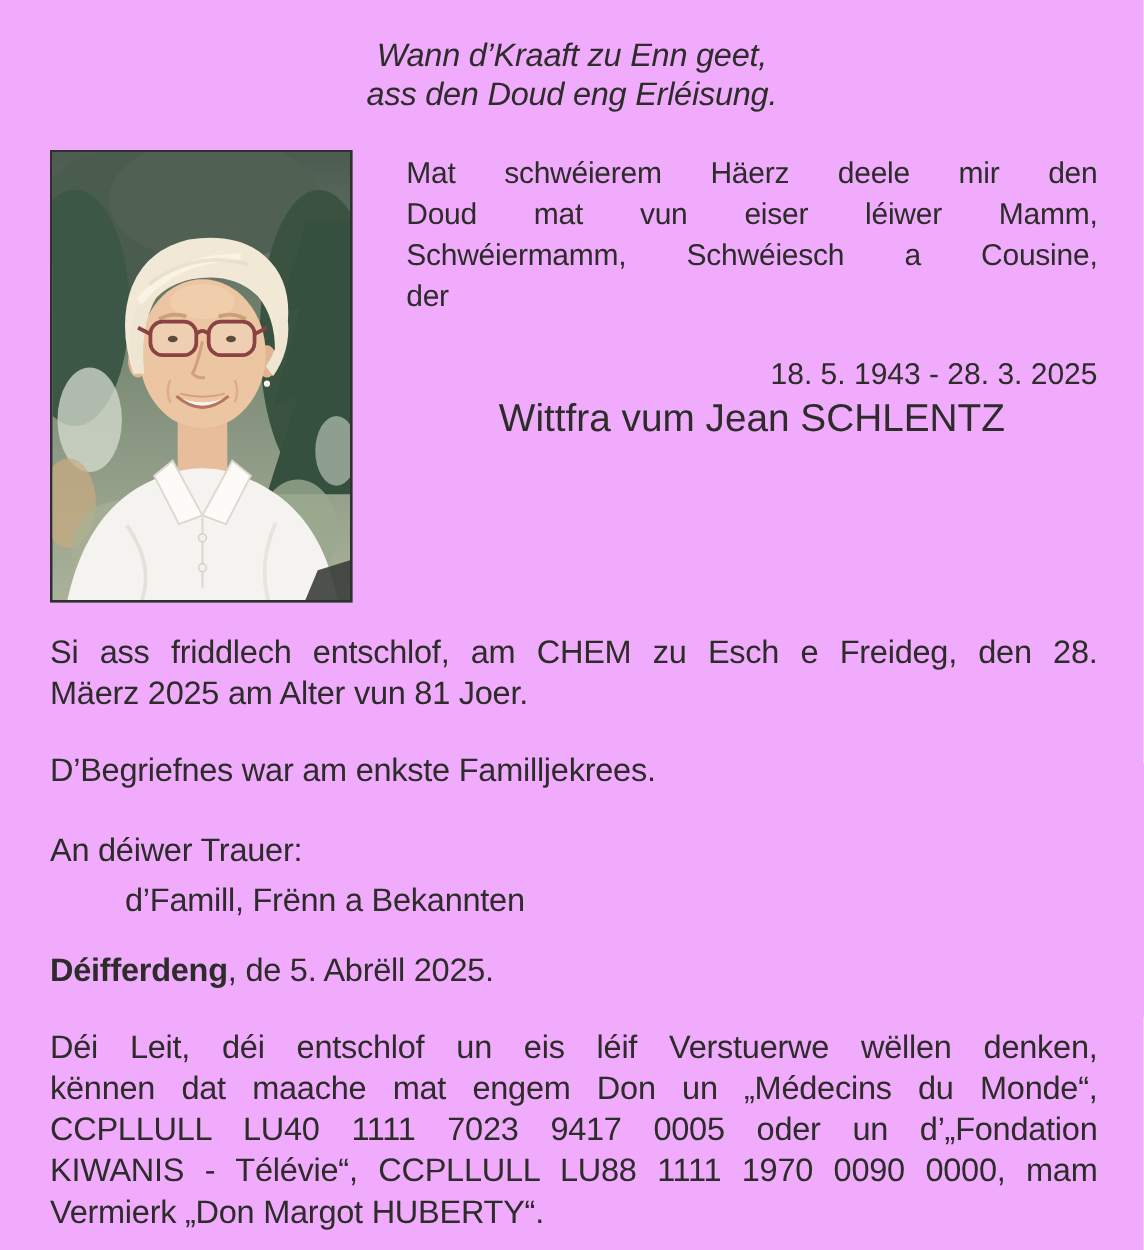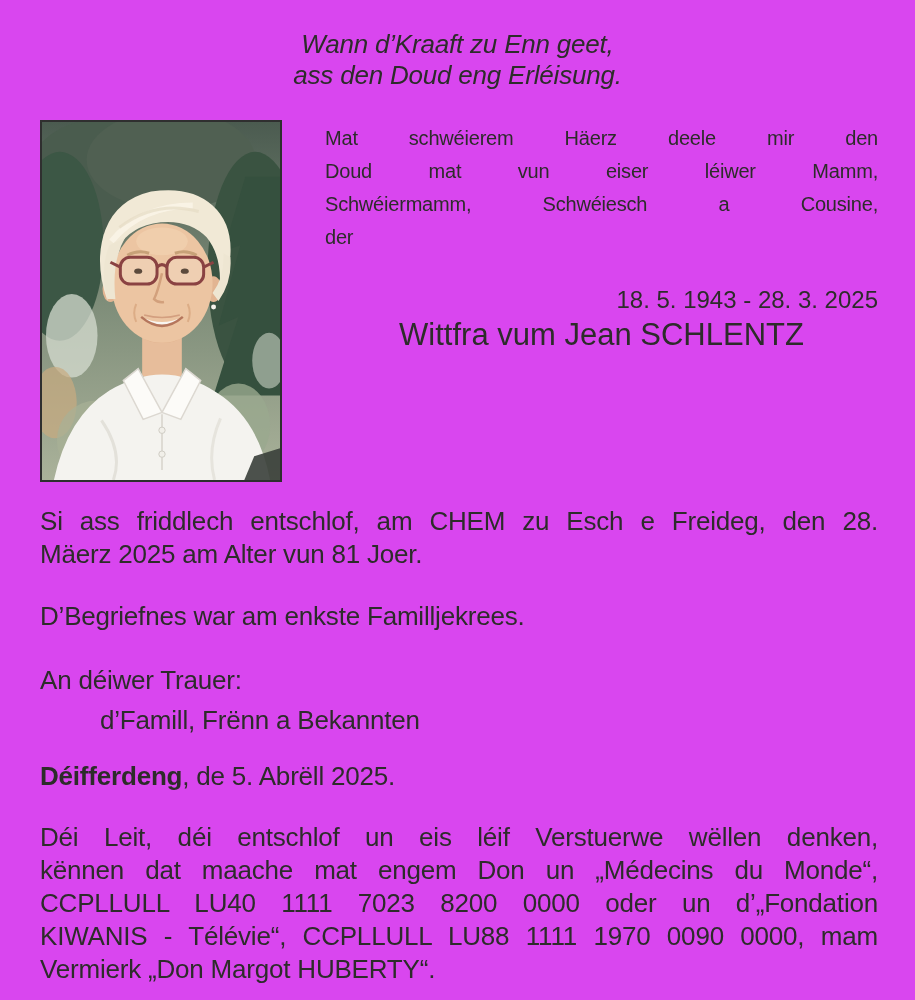--- a/index.html
+++ b/index.html
@@ -1,21 +1,21 @@
 <!DOCTYPE html>
 <html><head>
 <meta charset="utf-8">
 <style>
   * { margin: 0; padding: 0; box-sizing: border-box; }
   html, body { background: #ffffff; }
   .page {
     position: relative;
     width: 915px;
     height: 1000px;
-    background: #d946ef;
+    background: #f0abfc;
     color: #2d2c2a;
     font-family: "Liberation Sans", sans-serif;
     overflow: hidden;
   }
 
   
   .epigraph {
     position: absolute;
     top: 29px; left: 0;
     width: 915px;
@@ -35,21 +35,21 @@
     background: #7e8d79;
   }
   .photo svg { display: block; }
 
   
   .announce {
     position: absolute;
     left: 325px; top: 122px;
     width: 553px;
   }
-  .intro { font-size: 20px; line-height: 33px; letter-spacing: -0.2px; }
+  .intro { font-size: 24px; line-height: 33px; letter-spacing: -0.2px; }
   .jline { text-align: justify; text-align-last: justify; }
   .jline.last { text-align-last: left; }
   .title-block {
     margin-top: 13px;
     text-align: center;
     font-weight: bold;
     font-size: 40px;
     line-height: 44px;
     letter-spacing: -0.5px;
     color: #262524;
@@ -173,19 +173,19 @@
     </div>
     <div class="para-funeral">D’Begriefnes war am enkste Familljekrees.</div>
     <div class="mourn-label">An déiwer Trauer:</div>
     <div class="mourners">d’Famill, Frënn a Bekannten</div>
     <div class="place-line">
       <span class="bold">Déifferdeng</span><span>, de 5. Abrëll 2025.</span>
     </div>
     <div class="donation">
       <div class="jline">Déi Leit, déi entschlof un eis léif Verstuerwe wëllen denken,</div>
       <div class="jline">kënnen dat maache mat engem Don un „Médecins du Monde“,</div>
-      <div class="jline">CCPLLULL LU40 1111 7023 8200 0000 oder un d’„Fondation</div>
+      <div class="jline">CCPLLULL LU40 1111 7023 9417 0005 oder un d’„Fondation</div>
       <div class="jline">KIWANIS - Télévie“, CCPLLULL LU88 1111 1970 0090 0000, mam</div>
       <div class="jline last">Vermierk „Don Margot HUBERTY“.</div>
     </div>
   </div>
 
 </div>
 
 </body></html>

